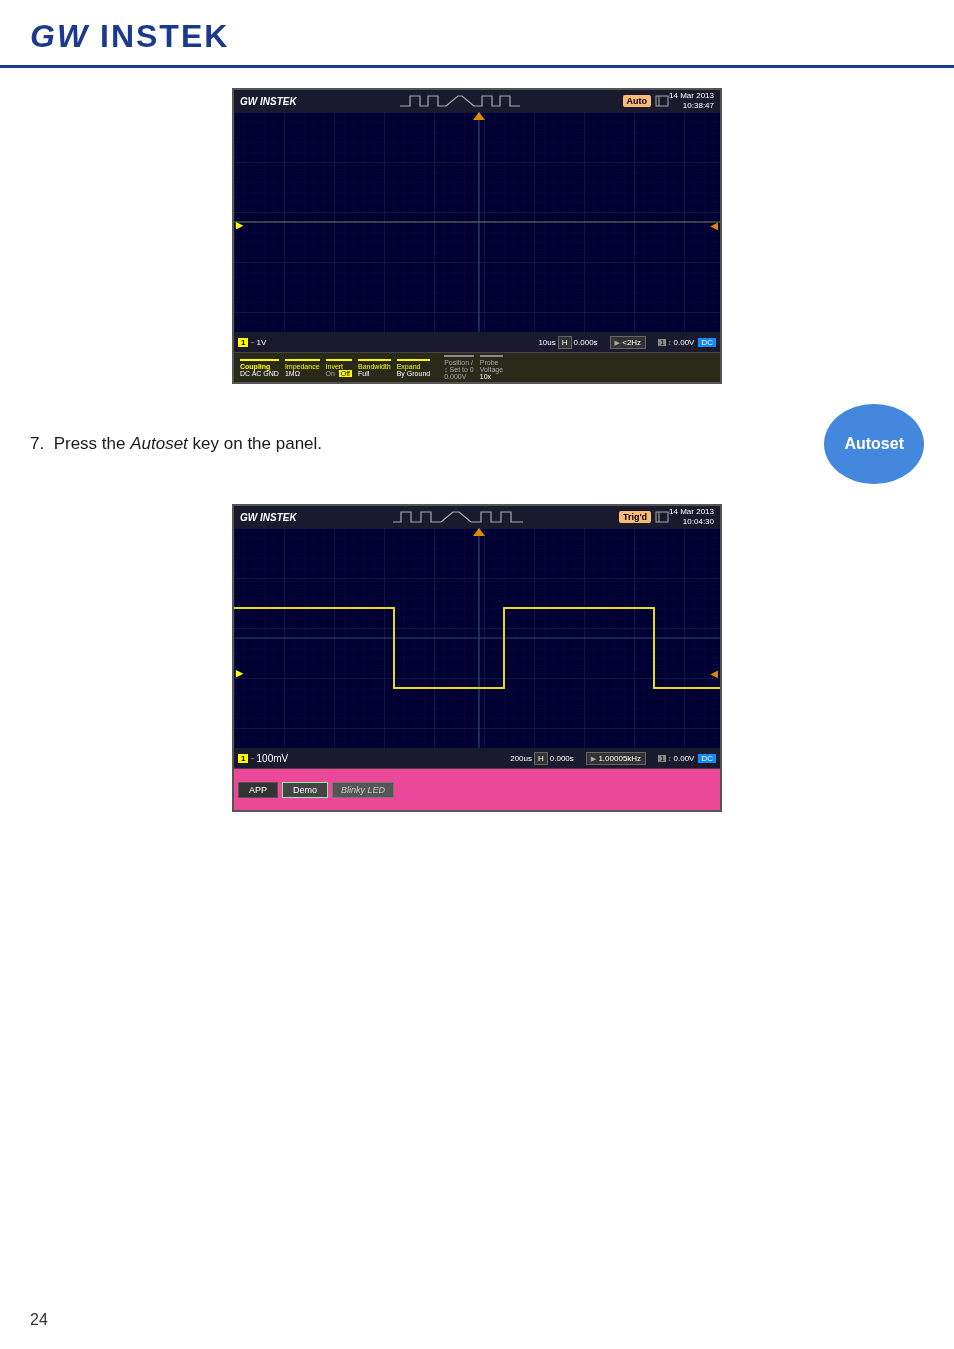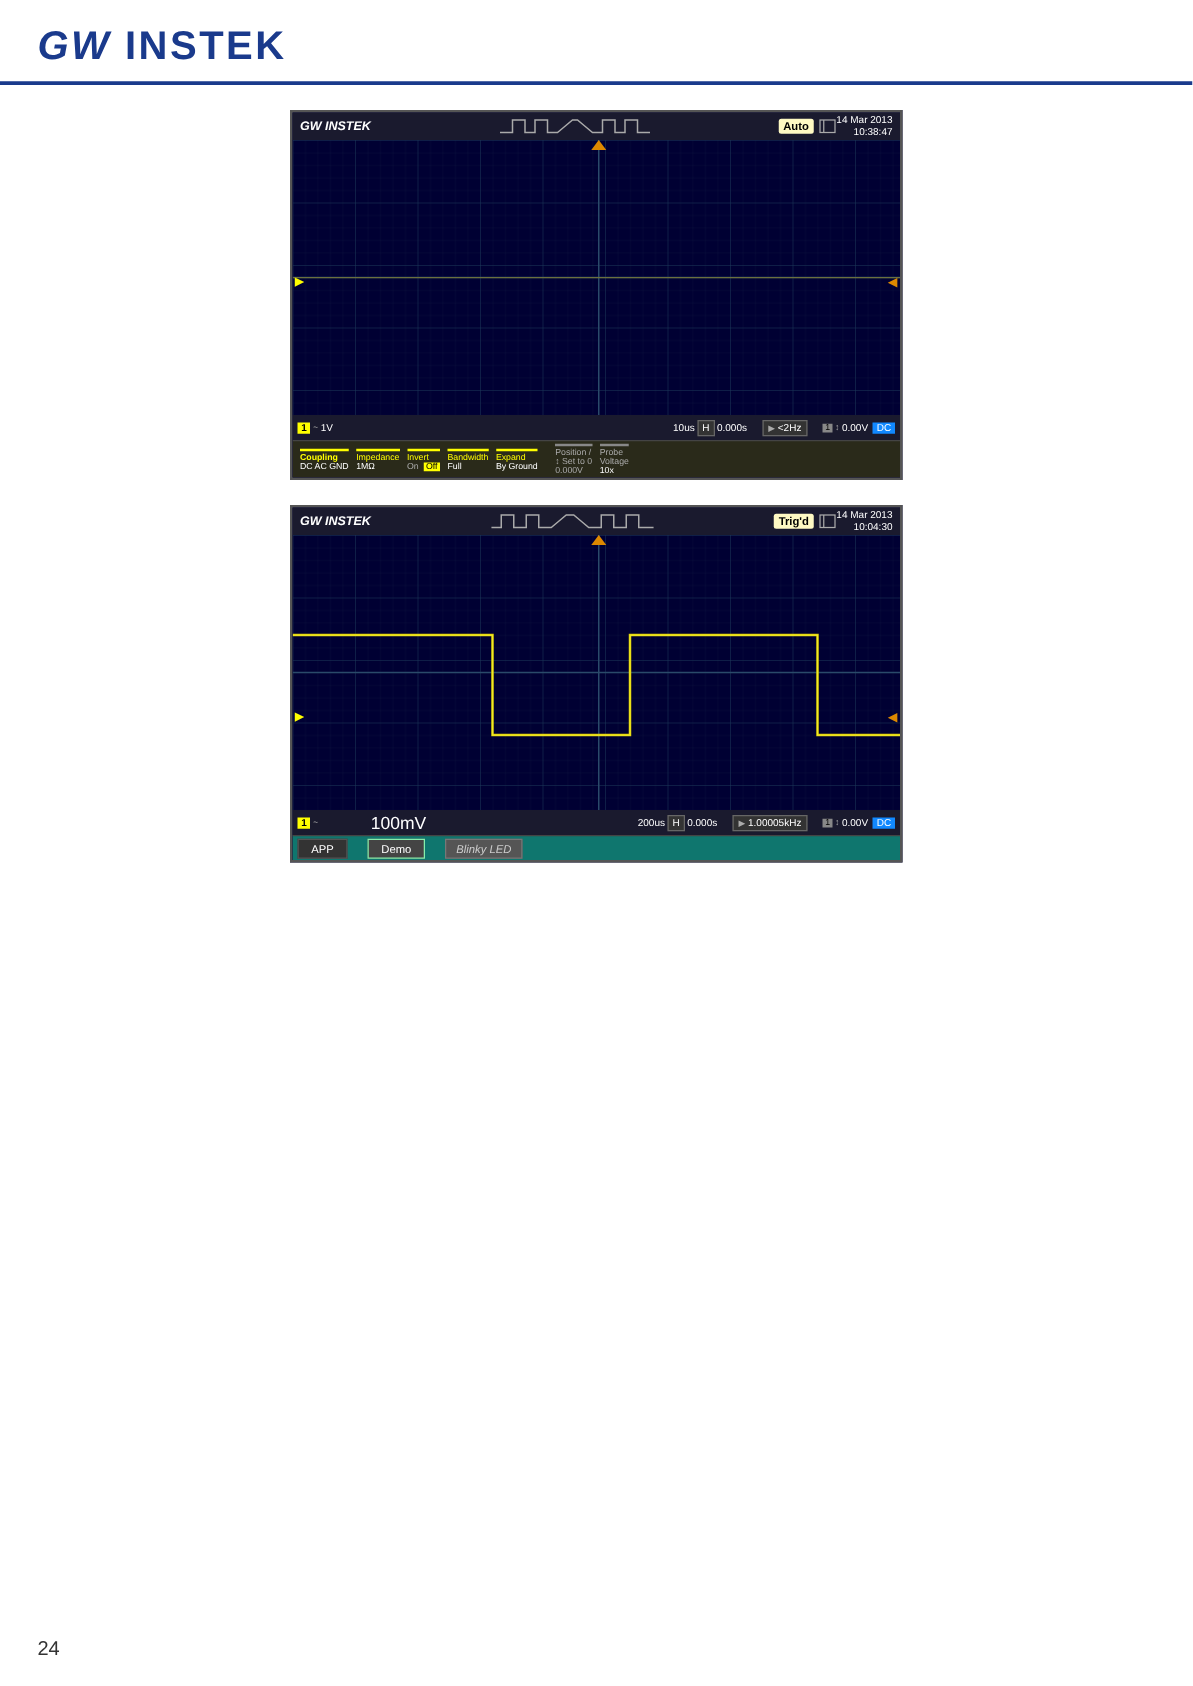--- a/index.html
+++ b/index.html
@@ -57,21 +57,21 @@
       font-weight: 900;
       font-size: 11px;
       font-family: Arial Black, Arial, sans-serif;
     }
     .osc-trigger-area {
       display: flex;
       align-items: center;
       gap: 4px;
     }
     .osc-trigger-badge {
-      background: #fef9c3;
+      background: #fdba74;
       color: #000;
       font-size: 9px;
       padding: 1px 4px;
       border-radius: 2px;
       font-weight: bold;
     }
     .osc-datetime {
       color: #ffffff;
       font-size: 8px;
       text-align: right;
@@ -334,20 +334,29 @@
         </div>
         <div style="border-top:2px solid #888; padding-top:2px;">
           <div style="color:#aaaaaa; font-size:7px;">Probe</div>
           <div style="color:#aaaaaa; font-size:7px;">Voltage</div>
           <div style="color:#ffffff; font-size:7px;">10x</div>
         </div>
       </div>
     </div>
   </div>
 
+  <div class="step-section">
+    <div class="step-row">
+      <div class="step-text">
+        <span>7.</span>&nbsp;
+        <span>Press the </span><em>Autoset</em><span> key on the panel.</span>
+      </div>
+      <button class="autoset-button">Autoset</button>
+    </div>
+  </div>
 
 
   <div class="osc2-container">
     <div class="osc-screen">
 
       <div class="osc-top-bar">
         <div class="osc-logo" style="font-style:italic; font-size:10px;">GW INSTEK</div>
         <div style="flex:1; display:flex; justify-content:center;">
           <svg width="130" height="18">
             <polyline points="0,14 8,14 8,4 18,4 18,14 28,14 28,4 38,4 38,14 48,14 54,9 60,4 66,4 72,9 78,14 88,14 88,4 98,4 98,14 108,14 108,4 118,4 118,14 130,14" fill="none" stroke="#aaaaaa" stroke-width="1.2"></polyline>
@@ -392,41 +401,41 @@
           <polyline points="0,80 160,80 160,160 270,160 270,80 420,80 420,160 490,160" fill="none" stroke="#ddcc00" stroke-width="2"></polyline>
 
           <polyline points="0,80 160,80 160,160 270,160 270,80 420,80 420,160 490,160" fill="none" stroke="#ffff44" stroke-width="1" opacity="0.6"></polyline>
         </svg>
       </div>
 
       <div class="osc-bottom-bar" style="justify-content:flex-start; flex-wrap:nowrap;">
         <span class="osc-bottom-item">
           <span style="background:#ffff00; color:#000; font-weight:bold; padding:0 3px; font-size:8px;">1</span>
           <span style="color:#aaa; font-size:7px;">~</span>
-          <span style="color:white; font-size:14px;margin-left:40px;">100mV</span>
+          <span style="color:white; font-size:10px;">100mV</span>
         </span>
         <span style="flex:1;"></span>
         <span class="osc-bottom-item">
           <span>200us</span>
           <span class="osc-freq-box">H</span>
           <span>0.000s</span>
         </span>
         <span style="background:#333; border:1px solid #666; padding:1px 4px; font-size:8px; color:white; margin:0 4px;">
           <span style="color:#aaa; font-size:7px;">▶</span>
           <span>1.00005kHz</span>
         </span>
         <span class="osc-bottom-item">
           <span style="background:#888; color:#000; padding:0 2px; font-size:7px;">1</span>
           <span style="color:#aaa; font-size:7px;">↕</span>
           <span>0.00V</span>
           <span style="background:#1188ff; color:white; padding:0 3px; font-size:8px; margin-left:2px;">DC</span>
         </span>
       </div>
 
-      <div class="osc-channel-bar" style="background:#0f766e; gap:16px; padding:2px 4px; height:20px;">
+      <div class="osc-channel-bar" style="background:#ec4899; gap:4px; padding:2px 4px; height:42px;">
         <div style="background:#333; color:#ffffff; font-size:9px; padding:2px 10px; border:1px solid #555;">APP</div>
         <div style="background:#444; color:#ffffff; font-size:9px; padding:2px 10px; border:1px solid #86efac;">Demo</div>
         <div style="background:#555; color:#cccccc; font-size:9px; padding:2px 8px; border:1px solid #777;font-style:italic;">Blinky LED</div>
       </div>
     </div>
   </div>
 
 </div>
 
 <div class="page-number">24</div>

